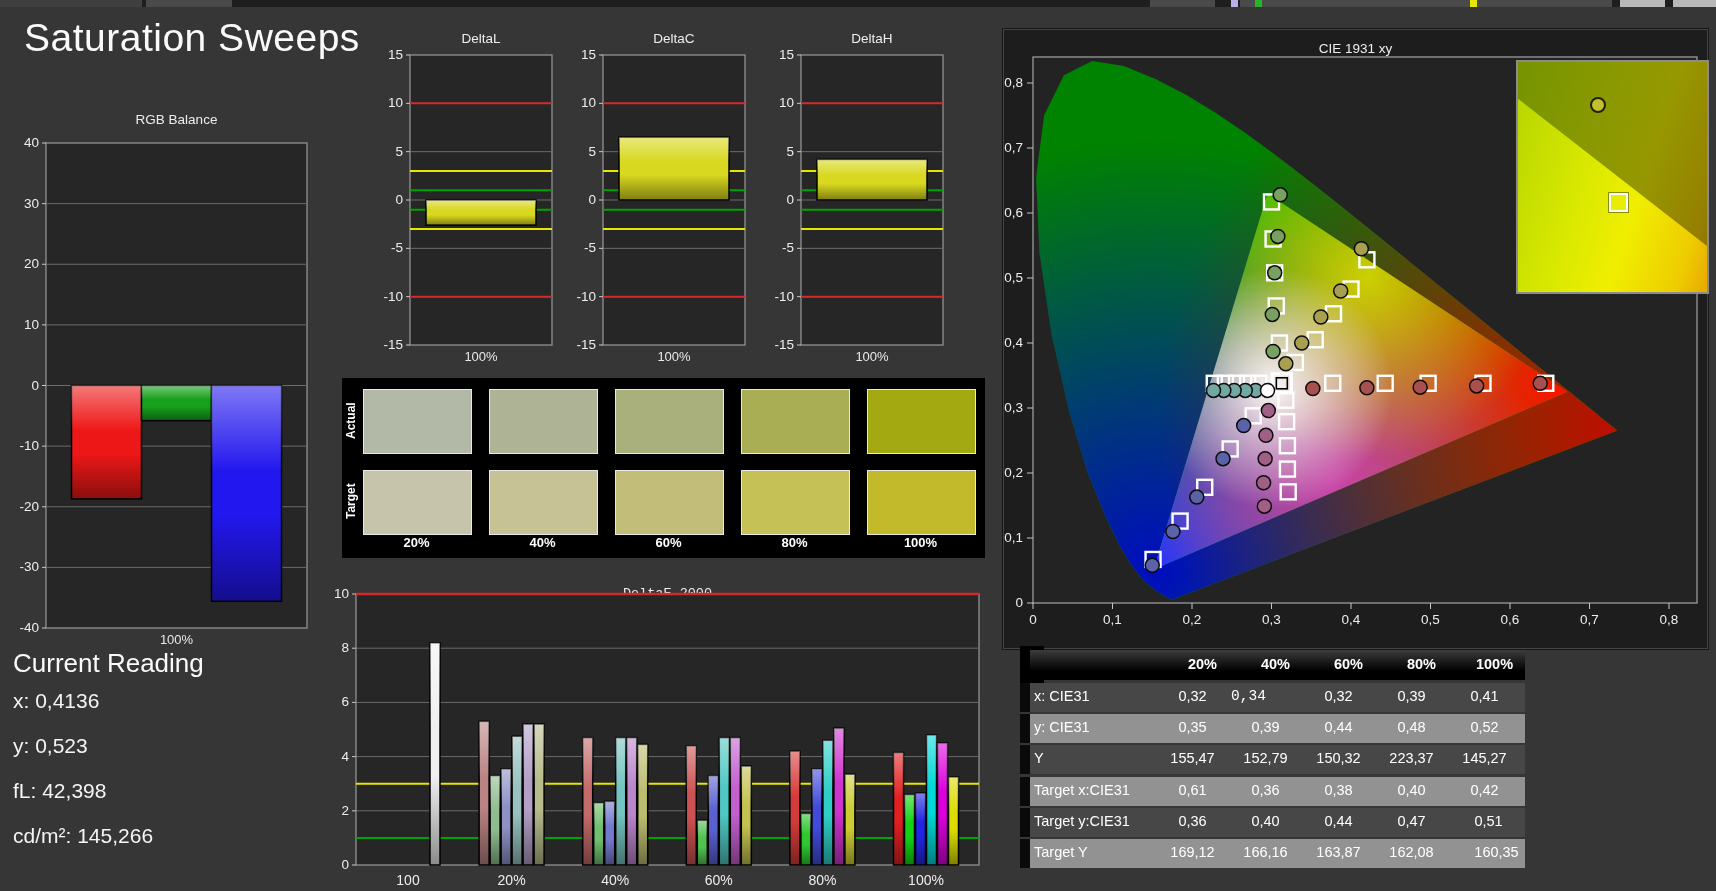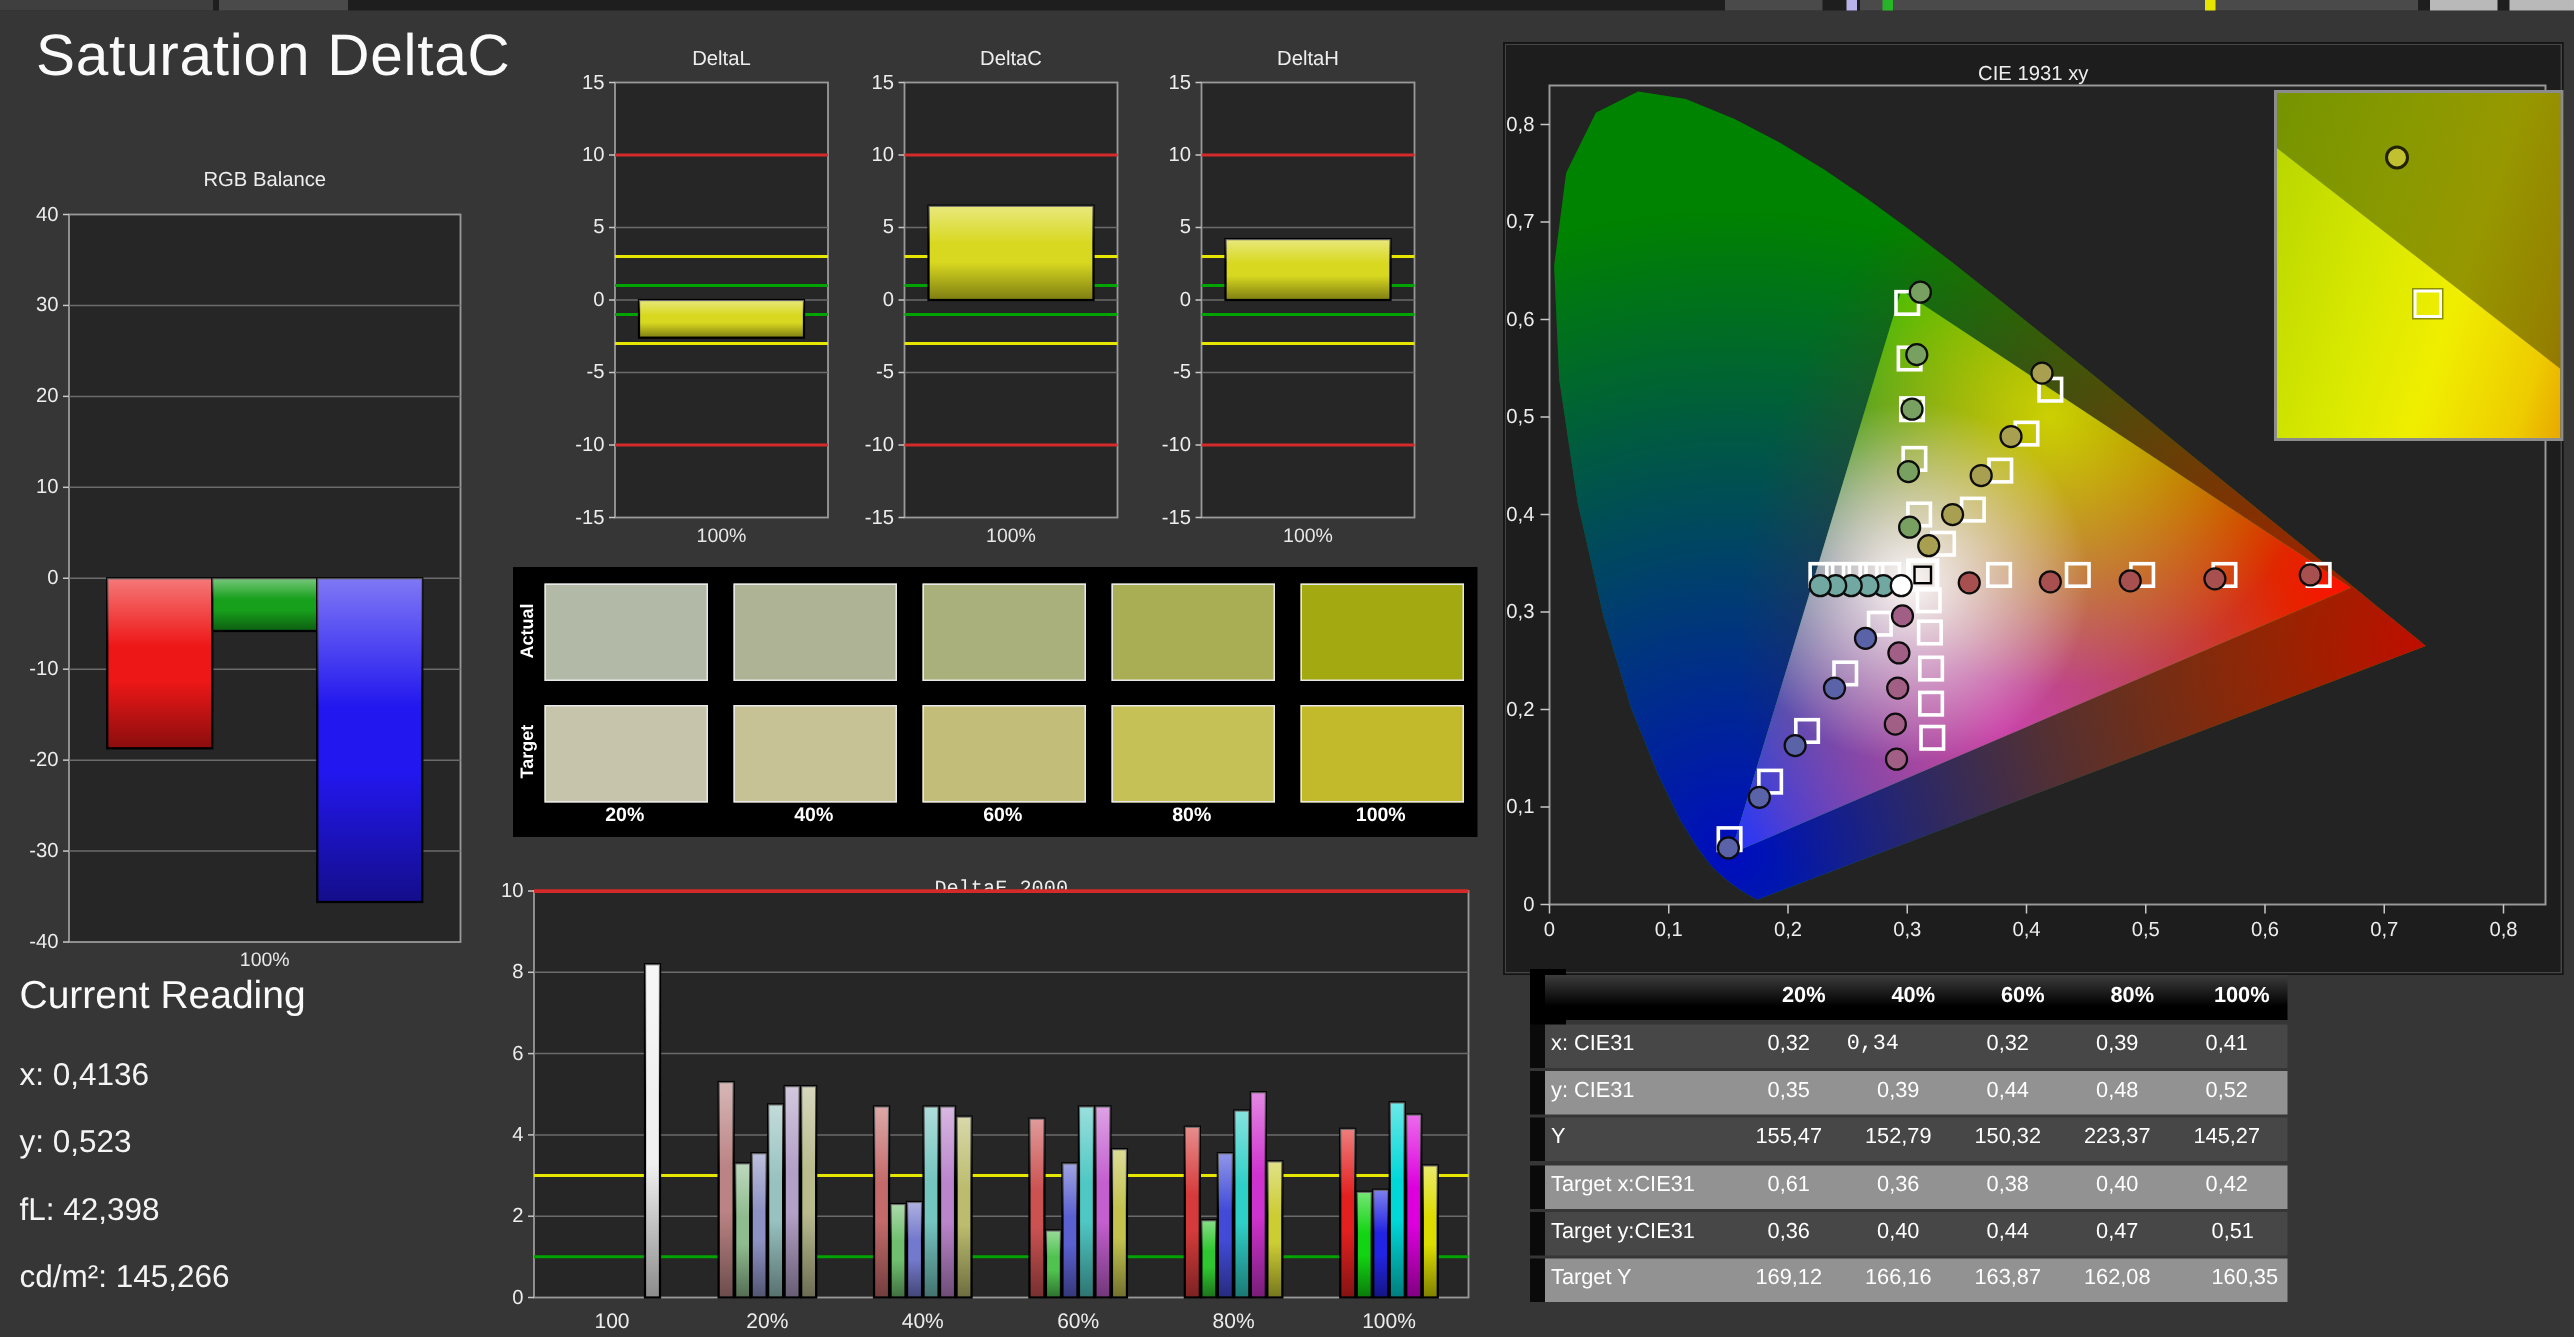--- a/index.html
+++ b/index.html
@@ -35,21 +35,21 @@
   }
   #inset-measured{
     position:absolute;left:38%;top:15%;width:12px;height:12px;border-radius:50%;
     background:#c0c030;border:2px solid #222200;
   }
   #inset-target{
     position:absolute;left:48%;top:57%;width:15px;height:15px;
     border:2.5px solid #ffffff;background:transparent;box-shadow:0 0 0 1px rgba(0,0,0,.4);
   }
   #readings{position:absolute;left:13px;top:648px;}
-  #readings .r-title{font-size:26px;font-weight:400;color:#fafafa;margin-bottom:26px;}
+  #readings .r-title{font-size:26px;font-weight:400;color:#fafafa;margin-bottom:10px;}
   #readings .r-line{font-size:21px;color:#f4f4f4;margin-bottom:21px;}
   #swatch-panel{position:absolute;left:342px;top:378px;width:643px;height:180px;background:#000;}
   .swatch{position:absolute;width:107px;height:63px;border:1px solid #e8e8e8;}
   .swatch-row-label{
     position:absolute;left:2px;width:16px;color:#fff;font-size:12px;font-weight:bold;
     writing-mode:vertical-rl;transform:rotate(180deg);text-align:center;height:63px;
   }
   .swatch-col-label{position:absolute;width:107px;text-align:center;top:157px;font-size:13px;font-weight:bold;color:#fff;}
   #data-table{position:absolute;left:1020px;top:646px;width:505px;font-size:14.5px;}
   .tbl-corner{position:absolute;left:0;top:0;width:24px;height:38px;background:#000;}
@@ -71,21 +71,21 @@
     <div class="seg" style="left: 146px; width: 86px; background: rgb(74, 74, 74);"></div>
     <div class="seg" style="left: 1150px; width: 65px; background: rgb(74, 74, 74);"></div>
     <div class="seg" style="left: 1240px; width: 372px; background: rgb(74, 74, 74);"></div>
     <div class="seg" style="left: 1620px; width: 45px; background: rgb(185, 185, 185);"></div>
     <div class="seg" style="left: 1673px; width: 43px; background: rgb(185, 185, 185);"></div>
     <div class="seg" style="left: 1231px; width: 7px; background: rgb(184, 176, 232);"></div>
     <div class="seg" style="left: 1255px; width: 7px; background: rgb(40, 180, 40);"></div>
     <div class="seg" style="left: 1470px; width: 7px; background: rgb(230, 230, 0);"></div>
   </div>
 
-<h1 id="page-title">Saturation DeltaC</h1>
+<h1 id="page-title">Saturation Sweeps</h1>
 
 <div class="chart-title" style="left:46px;top:112px;width:261px;">RGB Balance</div>
 <div class="x-label" style="left:46px;top:632px;width:261px;">100%</div>
 
 <div class="chart-title" style="left:410px;top:31px;width:142px;">DeltaL</div>
 <div class="chart-title" style="left:603px;top:31px;width:142px;">DeltaC</div>
 <div class="chart-title" style="left:801px;top:31px;width:142px;">DeltaH</div>
 <div class="x-label" style="left:410px;top:349px;width:142px;">100%</div>
 <div class="x-label" style="left:603px;top:349px;width:142px;">100%</div>
 <div class="x-label" style="left:801px;top:349px;width:142px;">100%</div>

